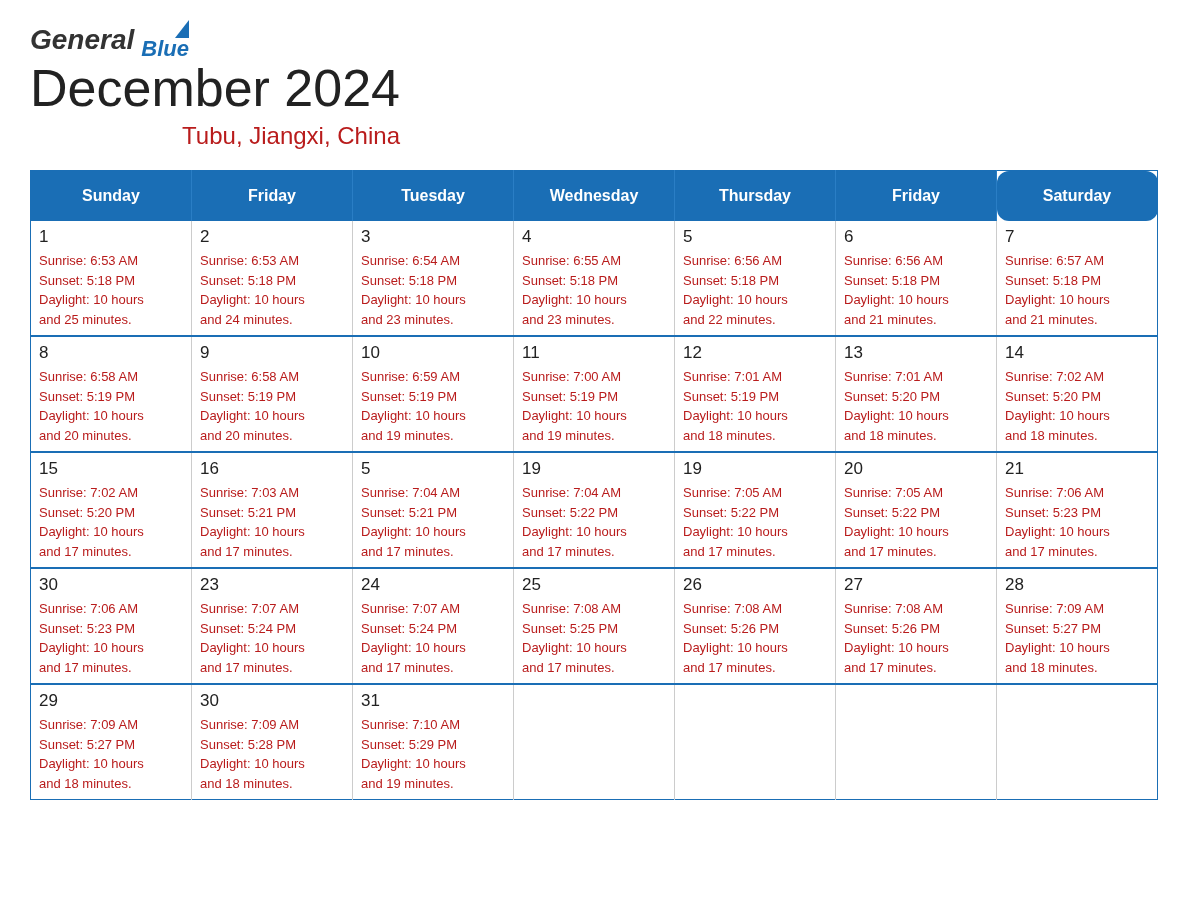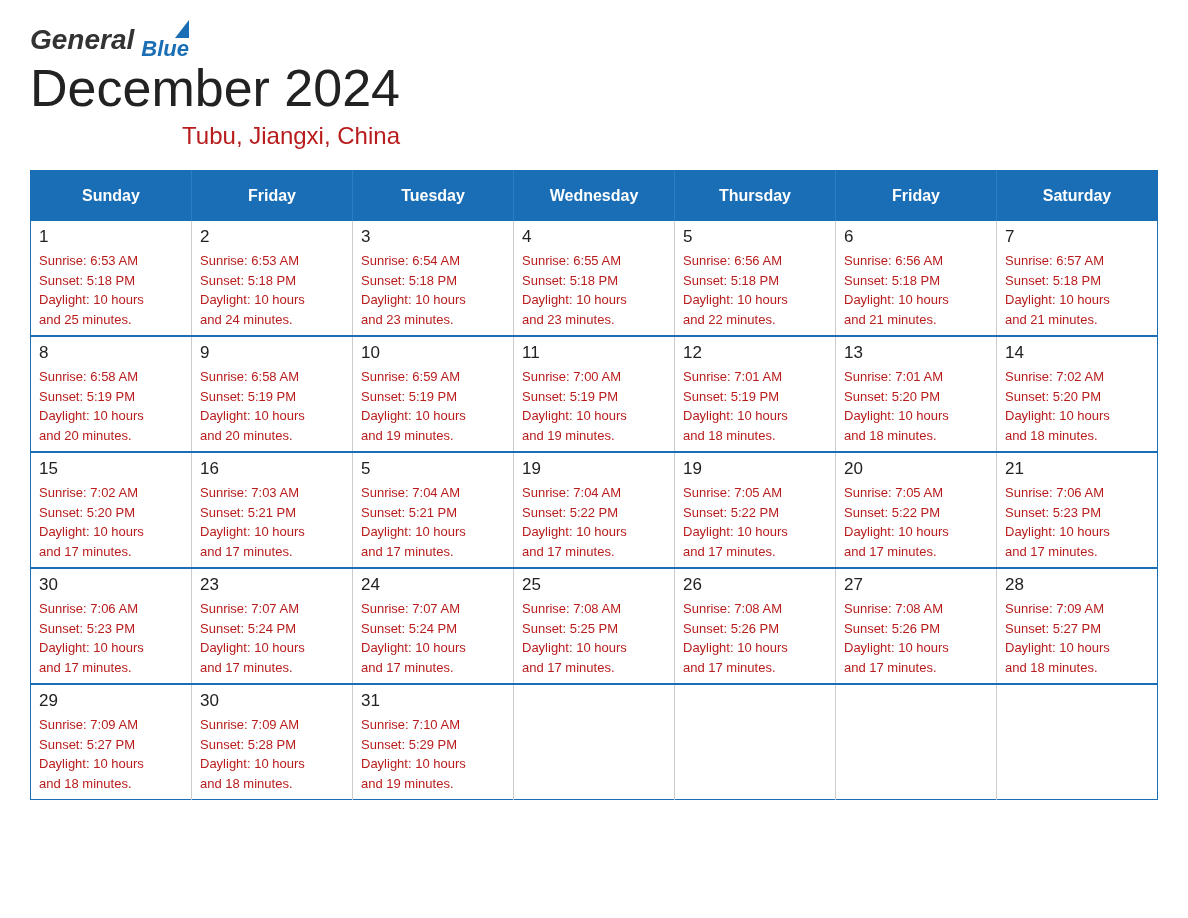--- a/index.html
+++ b/index.html
@@ -77,20 +77,21 @@
       background-color: #1a6eb5;
       color: #fff;
       font-size: 16px;
       font-weight: bold;
       padding: 16px 10px;
       text-align: center;
       border-right: 1px solid #2a7ec5;
     }
     .calendar-table th:last-child {
       border-right: none;
+      border-radius: 12px;
     }
     .calendar-table td {
       vertical-align: top;
       padding: 6px 8px;
       border-right: 1px solid #ccc;
       border-bottom: 2px solid #1a6eb5;
       font-size: 13px;
       color: #333;
       width: calc(100% / 7);
       min-height: 100px;

